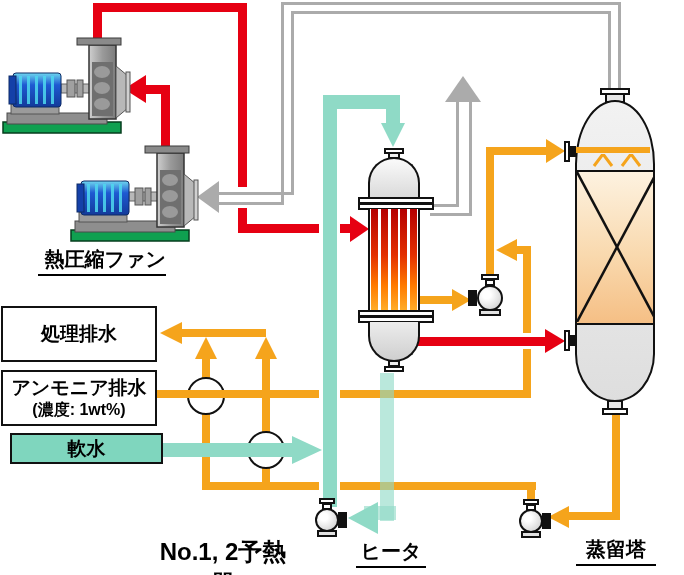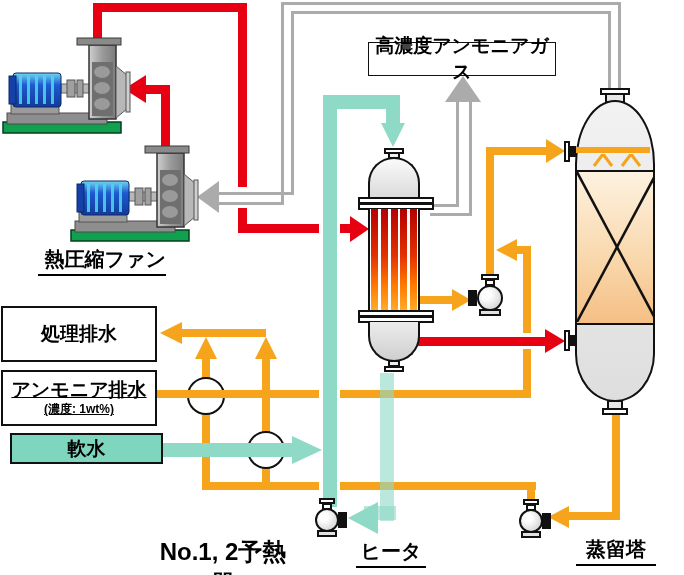--- a/index.html
+++ b/index.html
@@ -233,29 +233,26 @@
   <div class="pump-stub" style="left:338px;top:512px;width:9px;height:16px;"></div>
   <div class="pump-circle" style="left:315px;top:508px;width:24px;height:24px;"></div>
   <div class="pump-base" style="left:317px;top:530px;width:20px;height:7px;"></div>
 
   <div class="pump-hat" style="left:523px;top:499px;width:16px;height:6px;"></div>
   <div class="pump-hat" style="left:526px;top:504px;width:10px;height:7px;"></div>
   <div class="pump-stub" style="left:542px;top:513px;width:9px;height:16px;"></div>
   <div class="pump-circle" style="left:519px;top:509px;width:24px;height:24px;"></div>
   <div class="pump-base" style="left:521px;top:531px;width:20px;height:7px;"></div>
 
-  <div class="lblbox" style="left:368px;top:42px;width:188px;height:34px;border-width:1.5px;font-size:19px;">
-    <span>高濃度アンモニアガス</span>
-  </div>
   <div class="lblbox" style="left:1px;top:306px;width:156px;height:56px;font-size:19px;line-height:1.2;">
     <span>処理排水</span>
   </div>
-  <div class="lblbox" style="left:1px;top:370px;width:156px;height:56px;font-size:19px;line-height:1.2;text-decoration:underline;">
+  <div class="lblbox" style="left:1px;top:370px;width:156px;height:56px;font-size:19px;line-height:1.2;">
     <span>アンモニア排水</span>
-    <span style="font-size:12px;">(濃度: 1wt%)</span>
+    <span style="font-size:16px;">(濃度: 1wt%)</span>
   </div>
   <div class="lblbox" style="left:10px;top:433px;width:153px;height:31px;font-size:19px;background:var(--box-teal);">
     <span>軟水</span>
   </div>
 
   <div class="uline" style="left:38px;top:246px;width:128px;font-size:20px;text-align:right;">熱圧縮ファン</div>
   <div class="uline" style="left:150px;top:536px;width:146px;font-size:24px;">No.1, 2予熱器</div>
   <div class="uline" style="left:576px;top:536px;width:80px;font-size:20px;">蒸留塔</div>
   <div class="uline" style="left:356px;top:538px;width:70px;font-size:20px;">ヒータ</div>
 

